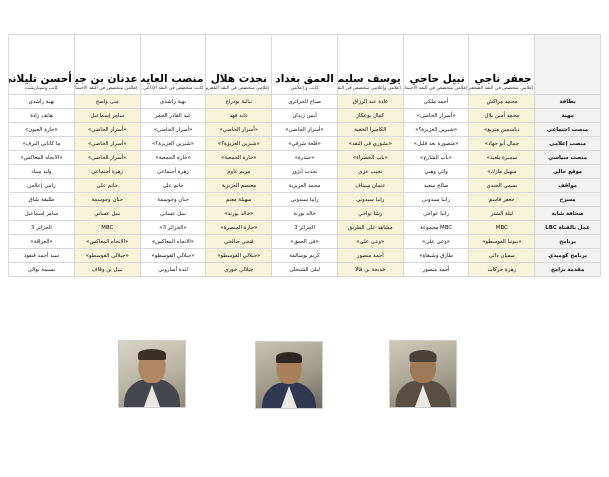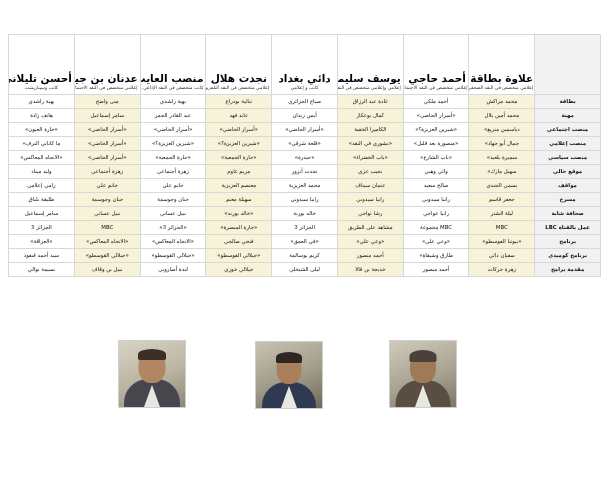--- a/index.html
+++ b/index.html
@@ -142,33 +142,33 @@
 </head>
 <body>
 
 <div id="page">
 
   <table id="grid">
     <thead>
       <tr>
         <th class="hd-corner"></th>
         <th>
-          <span class="hd-name">علاوة بطاقة</span>
+          <span class="hd-name">جعفر ناجي</span>
           <span class="hd-sub">إعلامي متخصص في النقد الصحفي</span>
         </th>
         <th>
-          <span class="hd-name">أحمد حاجي</span>
+          <span class="hd-name">نبيل حاجي</span>
           <span class="hd-sub">إعلامي متخصص في النقد الاجتماعي</span>
         </th>
         <th>
           <span class="hd-name">يوسف سليماني</span>
           <span class="hd-sub">إعلامي وإعلامي متخصص في النقد المسرحي</span>
         </th>
         <th>
-          <span class="hd-name">دائي بغداد</span>
+          <span class="hd-name">العمق بغداد</span>
           <span class="hd-sub">كاتب و إعلامي</span>
         </th>
         <th>
           <span class="hd-name">نجدت هلال</span>
           <span class="hd-sub">إعلامي متخصص في النقد التلفزيوني</span>
         </th>
         <th>
           <span class="hd-name">منصب العايب</span>
           <span class="hd-sub">كاتب متخصص في النقد الإذاعي و الفني</span>
         </th>

